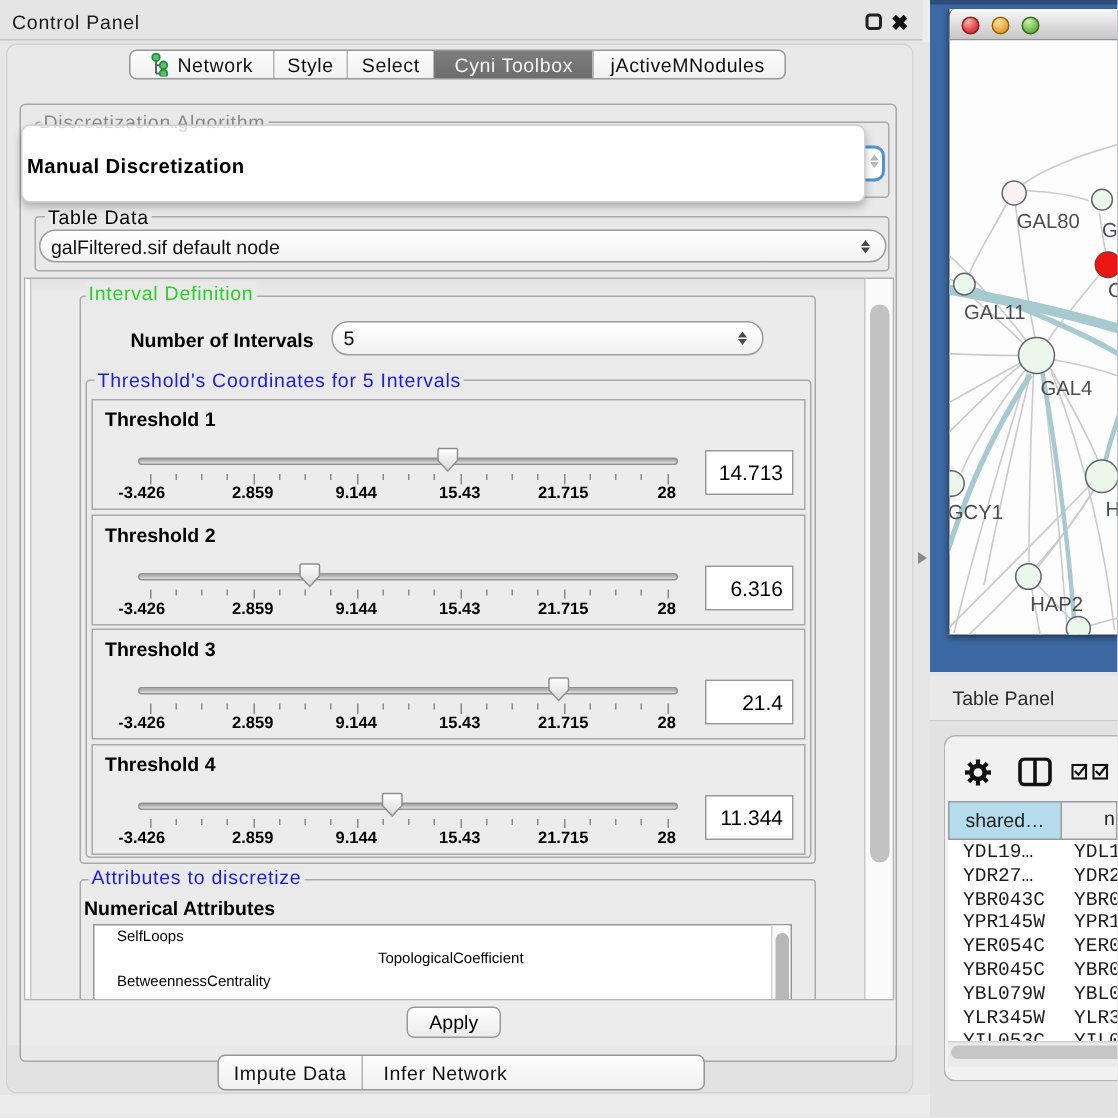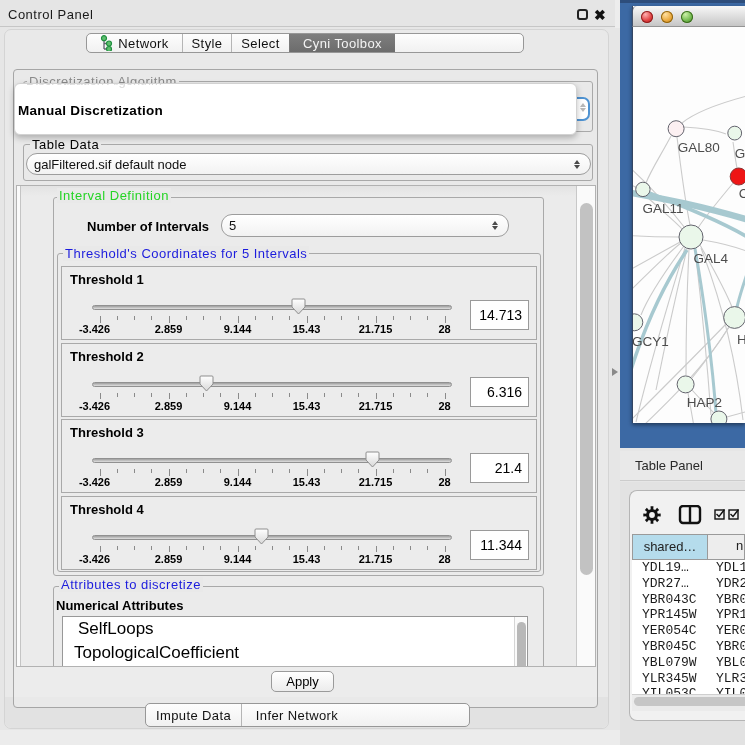--- a/index.html
+++ b/index.html
@@ -51,21 +51,21 @@
 .tpanel .tl { position:absolute; left:8px; top:5px; font-weight:bold; font-size:13px; color:#000; }
 .track { position:absolute; left:30px; width:360px; height:5px; background:linear-gradient(#9e9e9e,#e0e0e0); border:1px solid #919191; border-radius:3px; }
 .thumb-sl { position:absolute; width:15px; height:16px; }
 .ticks { position:absolute; left:30px; width:360px; height:6px; }
 .tick { position:absolute; width:1px; height:5px; background:#8a8a8a; top:0; }
 .tlabels { position:absolute; left:0; width:476px; font-size:11px; font-weight:bold; color:#000; }
 .tlab { position:absolute; transform:translateX(-50%); }
 .vbox { position:absolute; left:408px; top:33px; width:59px; height:30px; background:#fff; border:1px solid #9a9a9a; font-size:14px; color:#000; text-align:right; line-height:28px; padding-right:6px; }
 
 
-#attrlist { position:absolute; left:45px; top:430px; width:466px; height:60px; background:#fff; border:1px solid #989898; font-size:17px; color:#000; }
+#attrlist { position:absolute; left:45px; top:430px; width:466px; height:60px; background:#fff; border:1px solid #989898; font-size:10px; color:#000; }
 
 
 #applyrow { left:14px; top:667px; width:583px; height:30px; background:#ececec; }
 #applybtn { left:271px; top:671px; width:63px; height:21px; background:linear-gradient(#ffffff,#ececec); border:1px solid #9a9a9a; border-radius:5px; font-size:13px; text-align:center; line-height:19px; }
 
 
 #popup { left:14px; top:83px; width:563px; height:52px; background:#ffffff; border:1px solid #d2d2d2; border-radius:6px; box-shadow:0 3px 6px rgba(0,0,0,0.25); z-index:50; }
 #popup .l1 { position:absolute; left:0; right:0; top:4px; text-align:center; color:#b9b9b9; font-size:13px; letter-spacing:0.55px; }
 #popup .l2 { position:absolute; left:3px; top:19px; font-weight:bold; color:#000; font-size:13.5px; letter-spacing:0.3px; }
 #popup .l3 { position:absolute; left:3px; top:35px; color:#000; font-size:13.5px; letter-spacing:0.25px; }
@@ -108,20 +108,21 @@
     <svg width="14" height="16" viewBox="0 0 14 16" style="margin-right:4px;">
       <path d="M 4,4 L 4,14 M 4,8.5 L 7,8.5 M 4,14 L 7,14" stroke="#5f626e" stroke-width="1.3" fill="none"></path>
       <circle cx="4" cy="3.2" r="2.5" fill="#5fbf6f" stroke="#1f8f3f" stroke-width="1.2"></circle>
       <circle cx="9" cy="8.5" r="2.5" fill="#5fbf6f" stroke="#1f8f3f" stroke-width="1.2"></circle>
       <circle cx="9" cy="14" r="2.5" fill="#5fbf6f" stroke="#1f8f3f" stroke-width="1.2"></circle>
     </svg>
     Network</div>
   <div class="tab" style="width:49px;">Style</div>
   <div class="tab" style="width:58px;">Select</div>
   <div class="tab sel" style="width:106px;">Cyni Toolbox</div>
+  <div class="tab" style="width:126px;">jActiveMNodules</div>
 </div>
 
 <div class="abs" id="tabpanel">
 
   <div class="group" style="left:9px; top:11px; width:570px; height:51px;"></div>
   <div class="gtitle" style="left:13px; top:4px; color:#8a8a8a;">Discretization Algorithm</div>
   <div class="abs" style="left:548px; top:27px; width:28px; height:24px; background:#fff; border:2.5px solid #4f93d2; border-radius:7px;">
       <span style="position:absolute; left:16px; top:4px; display:flex; flex-direction:column; gap:1px;">
         <span style="width:0;height:0;border-left:3px solid transparent;border-right:3px solid transparent;border-bottom:4px solid #b8b8b8;"></span>
         <span style="width:0;height:0;border-left:3px solid transparent;border-right:3px solid transparent;border-top:4px solid #b8b8b8;"></span>
@@ -336,21 +337,22 @@
             </defs>
           </svg></div>
         <div class="vbox">11.344</div>
       </div>
 
     <div class="group" style="left:36px; top:400px; width:491px; height:90px;"></div>
     <div class="gtitle" style="left:42px; top:391px; color:#1c1cdd;">Attributes to discretize</div>
     <div class="abs" style="left:39px; top:412px; font-size:13px; font-weight:bold; color:#000;">Numerical Attributes</div>
     <div id="attrlist">
       <div style="padding:2px 0 0 15px;">SelfLoops</div>
-      <div style="padding:4px 0 0 11px;">TopologicalCoefficient</div>
+      <div style="padding:4px 0 0 11px;text-align:center;">TopologicalCoefficient</div>
+      <div style="padding:4px 0 0 15px;">BetweennessCentrality</div>
       <div style="position:absolute; right:1px; top:0; width:12px; height:59px; background:#fafafa; border-left:1px solid #d5d5d5;">
         <div style="position:absolute; left:1.5px; top:5px; width:9px; height:55px; background:#b8b8b8; border-radius:5px;"></div>
       </div>
     </div>
   </div>
   <div id="vpinset"></div>
   <div id="vscroll">
       <div class="thumb"></div>
     </div>
 </div>

